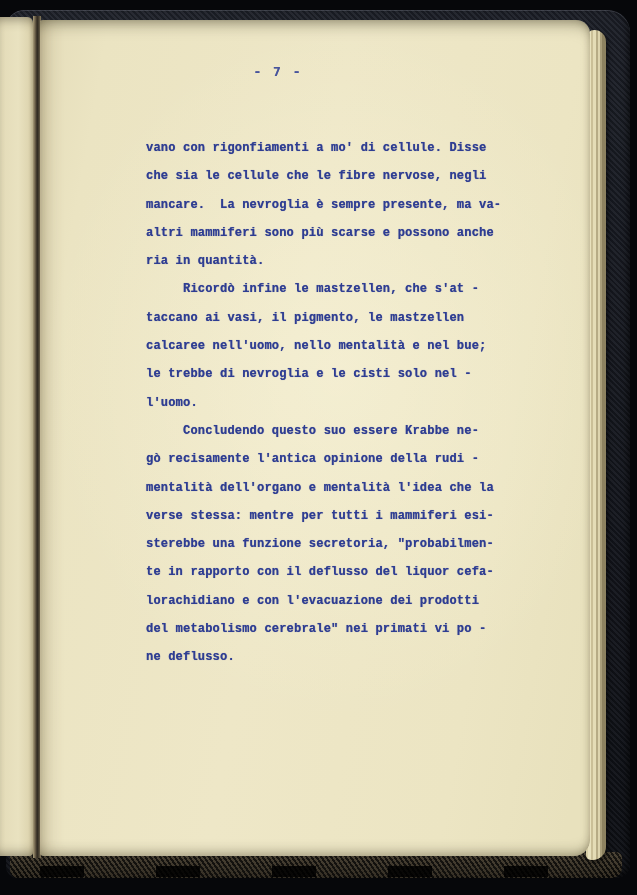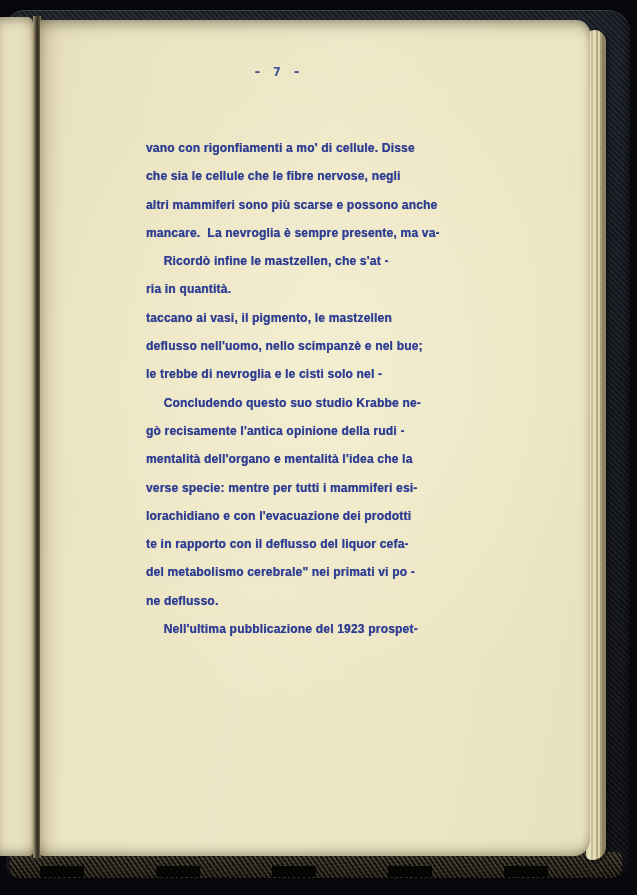--- a/index.html
+++ b/index.html
@@ -111,21 +111,21 @@
 
   .typed {
     position: absolute;
     left: 106px;  
     top: 114px;   
     width: 400px;
   }
 
   .typed-line {
     white-space: pre;
-    font-family: Liberation Sans, sans-serif;
+    font-family: Liberation Mono, monospace;
     font-size: 12px;
     font-weight: 700;
     letter-spacing: 0.2px;
     line-height: 28.3px;
     color: #2e3d92;
     text-shadow: 0 0 0.7px rgba(46,61,146,0.65), 0.4px 0.4px 0 rgba(46,61,146,0.25);
   }
 </style>
 </head>
 <body>
@@ -143,32 +143,33 @@
 
   <div class="edge-stack"></div>
 
   <div class="page">
     <div class="page-number">- 7 -</div>
 
     <div class="typed">
 
     <div class="typed-line">vano con rigonfiamenti a mo' di cellule. Disse</div>
         <div class="typed-line">che sia le cellule che le fibre nervose, negli</div>
+        <div class="typed-line">mancare.  La nevroglia è sempre presente, ma va-</div>
         <div class="typed-line">altri mammiferi sono più scarse e possono anche</div>
-        <div class="typed-line">mancare.  La nevroglia è sempre presente, ma va-</div>
+        <div class="typed-line">ria in quantità.</div>
         <div class="typed-line">     Ricordò infine le mastzellen, che s'at -</div>
-        <div class="typed-line">ria in quantità.</div>
         <div class="typed-line">taccano ai vasi, il pigmento, le mastzellen</div>
-        <div class="typed-line">deflusso nell'uomo, nello scimpanzè e nel bue;</div>
+        <div class="typed-line">calcaree nell'uomo, nello mentalità e nel bue;</div>
         <div class="typed-line">le trebbe di nevroglia e le cisti solo nel -</div>
-        <div class="typed-line">     Concludendo questo suo studio Krabbe ne-</div>
+        <div class="typed-line">l'uomo.</div>
+        <div class="typed-line">     Concludendo questo suo essere Krabbe ne-</div>
         <div class="typed-line">gò recisamente l'antica opinione della rudi -</div>
         <div class="typed-line">mentalità dell'organo e mentalità l'idea che la</div>
-        <div class="typed-line">verse specie: mentre per tutti i mammiferi esi-</div>
+        <div class="typed-line">verse stessa: mentre per tutti i mammiferi esi-</div>
+        <div class="typed-line">sterebbe una funzione secretoria, "probabilmen-</div>
+        <div class="typed-line">te in rapporto con il deflusso del liquor cefa-</div>
         <div class="typed-line">lorachidiano e con l'evacuazione dei prodotti</div>
-        <div class="typed-line">te in rapporto con il deflusso del liquor cefa-</div>
         <div class="typed-line">del metabolismo cerebrale" nei primati vi po -</div>
         <div class="typed-line">ne deflusso.</div>
-        <div class="typed-line">     Nell'ultima pubblicazione del 1923 prospet-</div>
       </div>
   </div>
 
 </div>
 
 </body></html>

